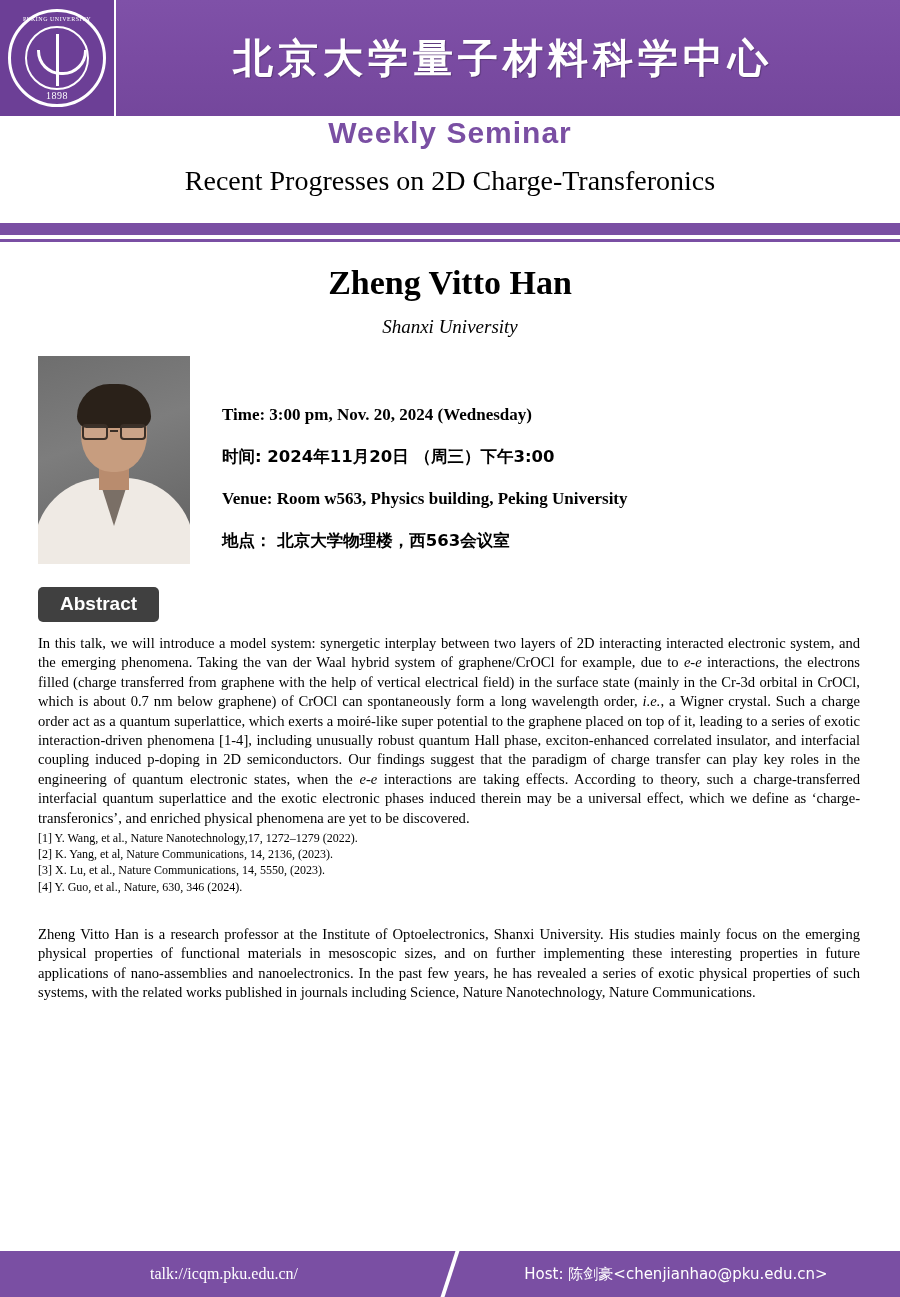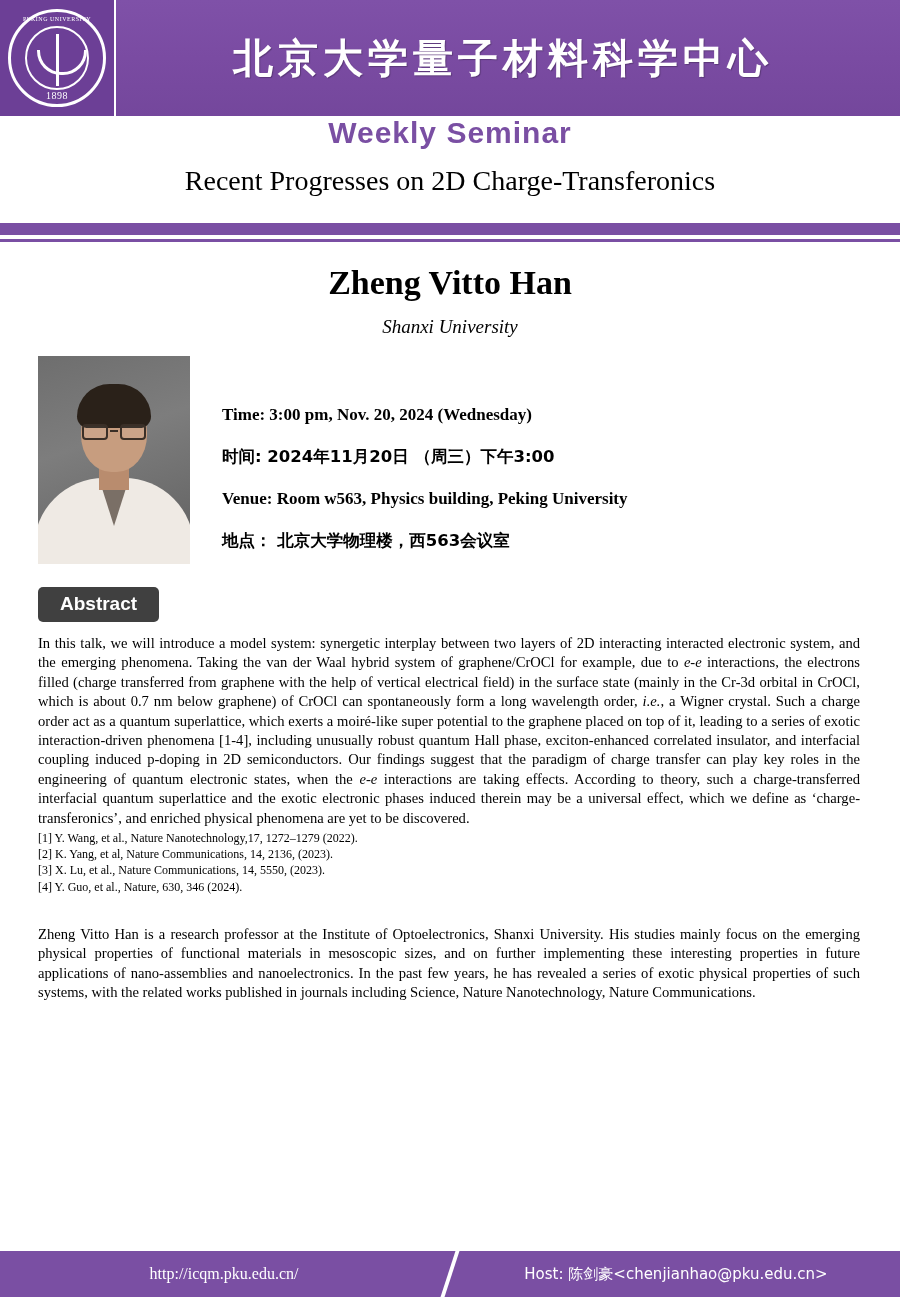--- a/index.html
+++ b/index.html
@@ -382,18 +382,18 @@
 
   
   <div class="section-spacer-speaker"></div>
 
   <div class="body-text">Zheng Vitto Han is a research professor at the Institute of Optoelectronics, Shanxi University. His studies mainly focus on the emerging physical properties of functional materials in mesoscopic sizes, and on further implementing these interesting properties in future applications of nano-assemblies and nanoelectronics. In the past few years, he has revealed a series of exotic physical properties of such systems, with the related works published in journals including Science, Nature Nanotechnology, Nature Communications.</div>
 
   <div class="footer-pad"></div>
 
   
   <div class="footer">
-    <div class="seg">http://icqm.pku.edu.cn/</div>
+    <div class="seg">talk://icqm.pku.edu.cn/</div>
     <div class="sep"></div>
     <div class="seg host">Host: 陈剑豪&lt;chenjianhao@pku.edu.cn&gt;</div>
   </div>
 
 </div>
 
 </body></html>

